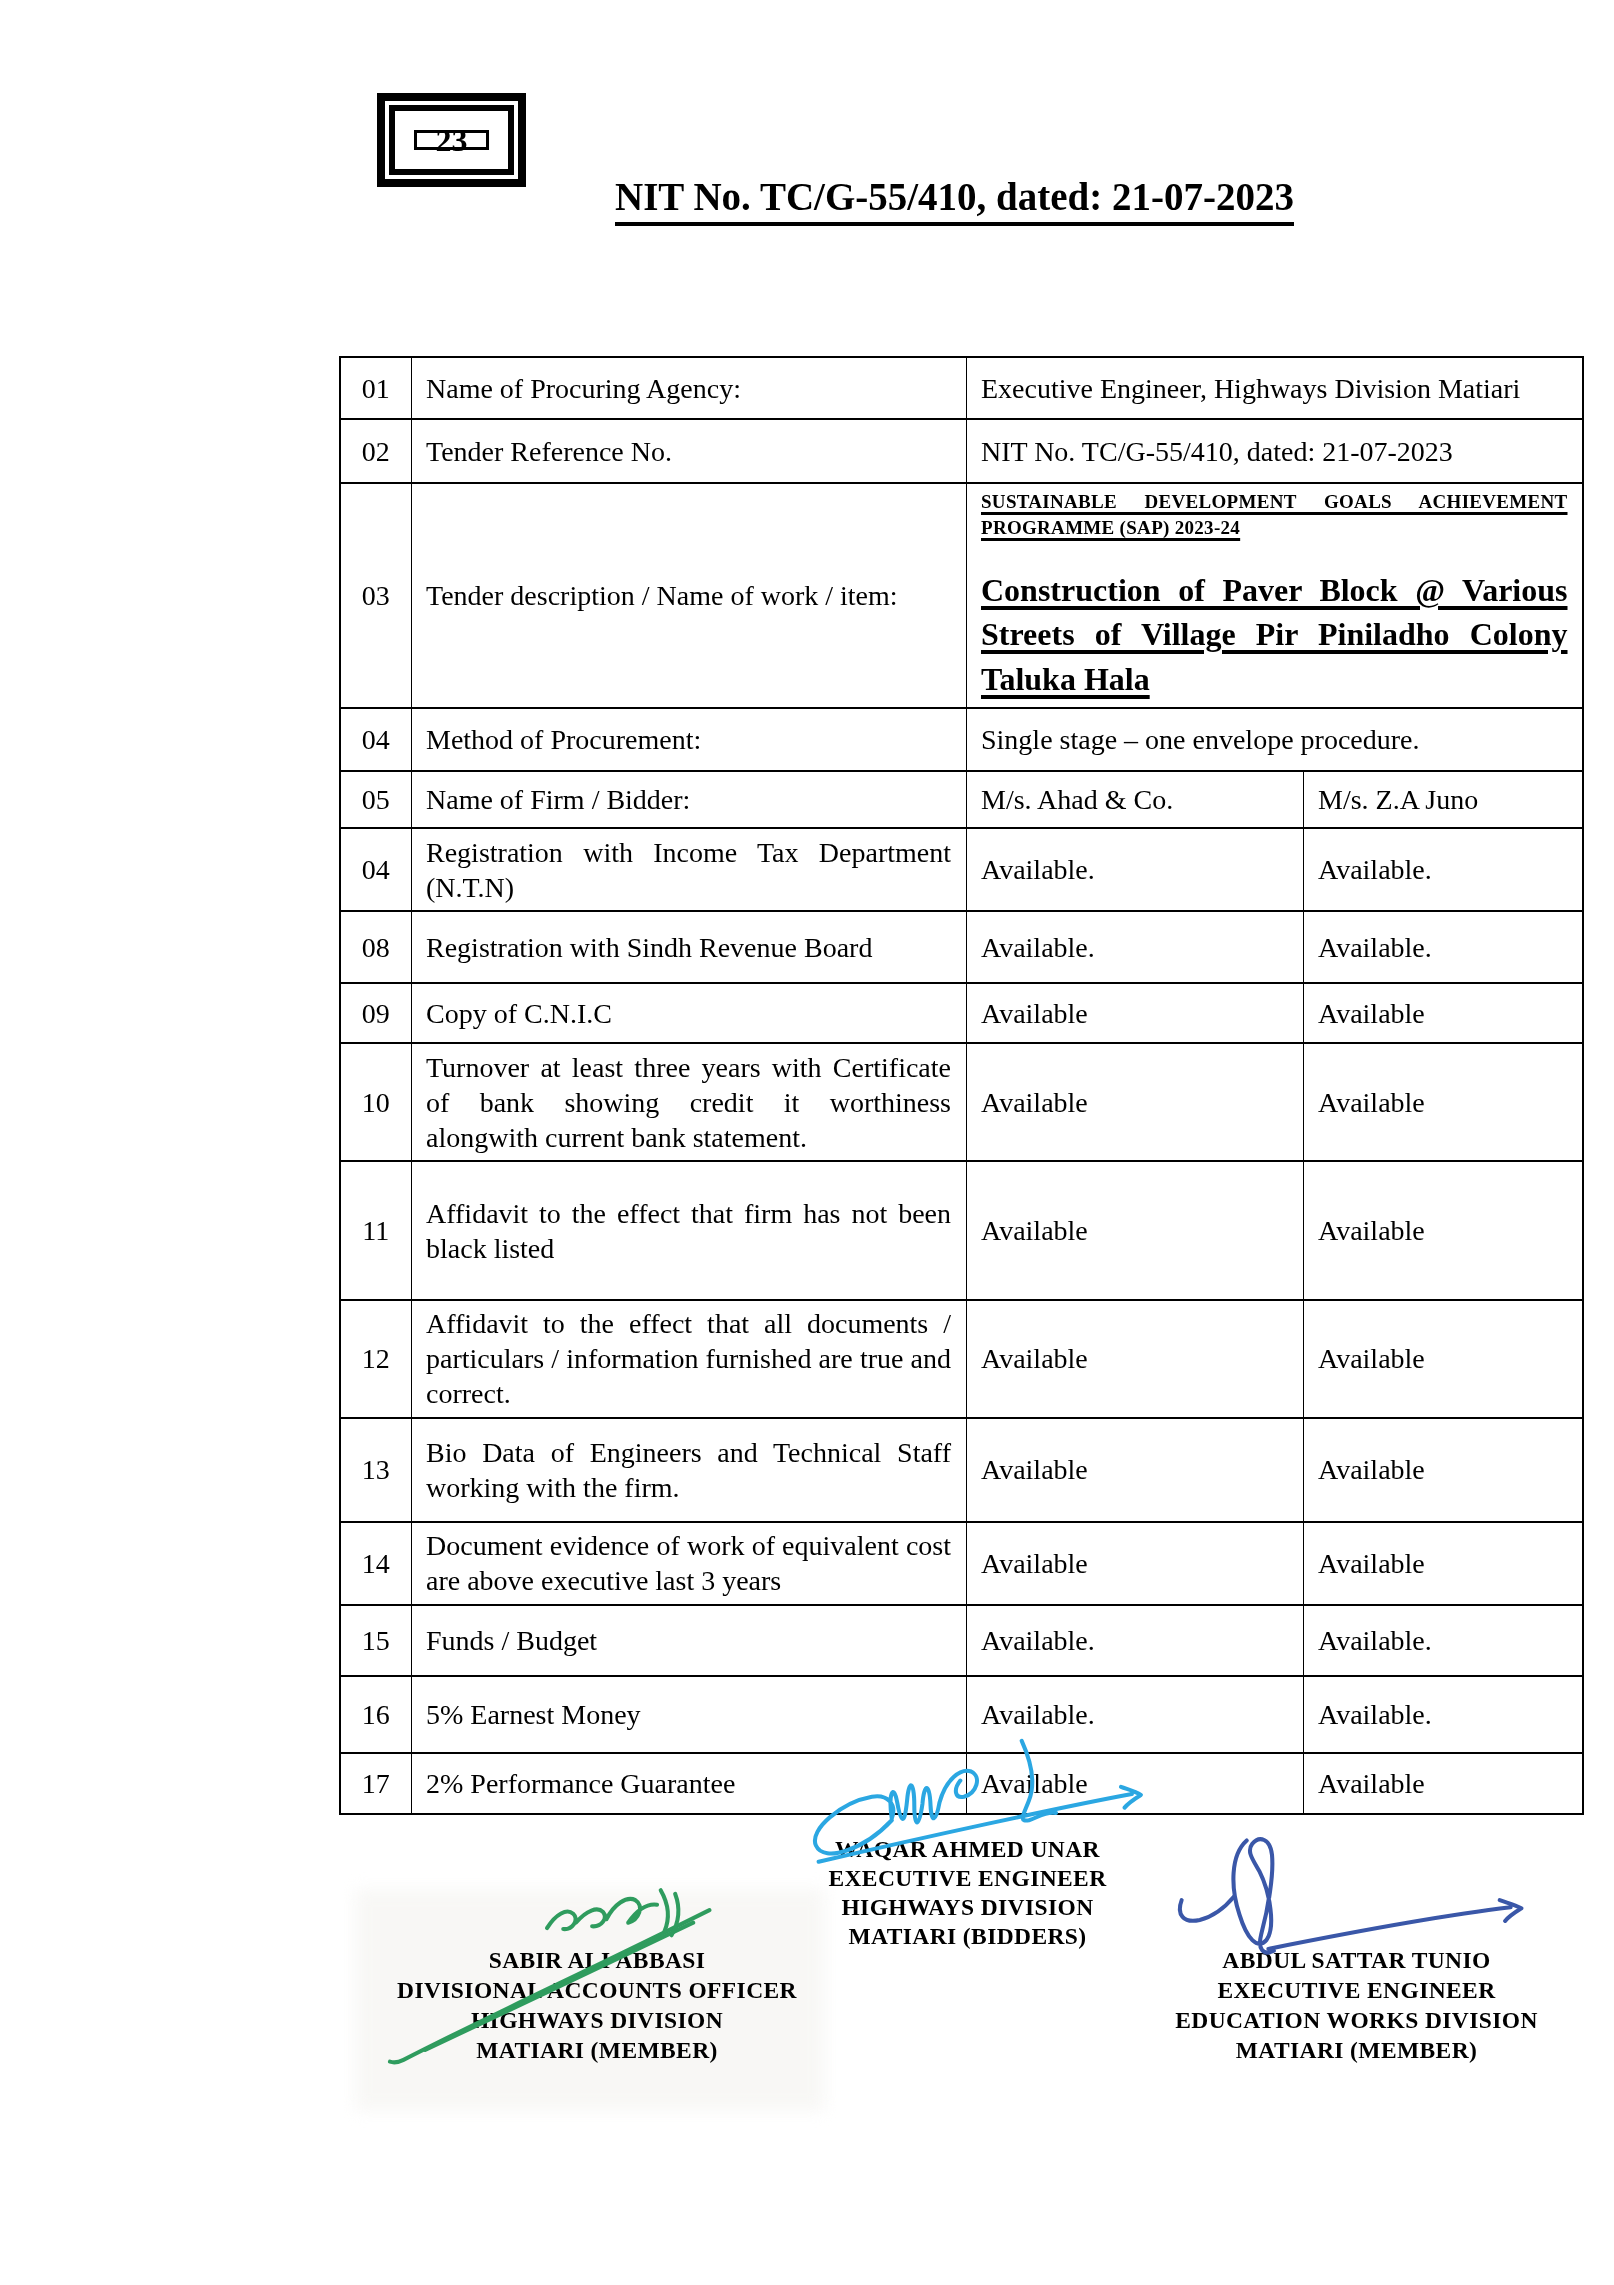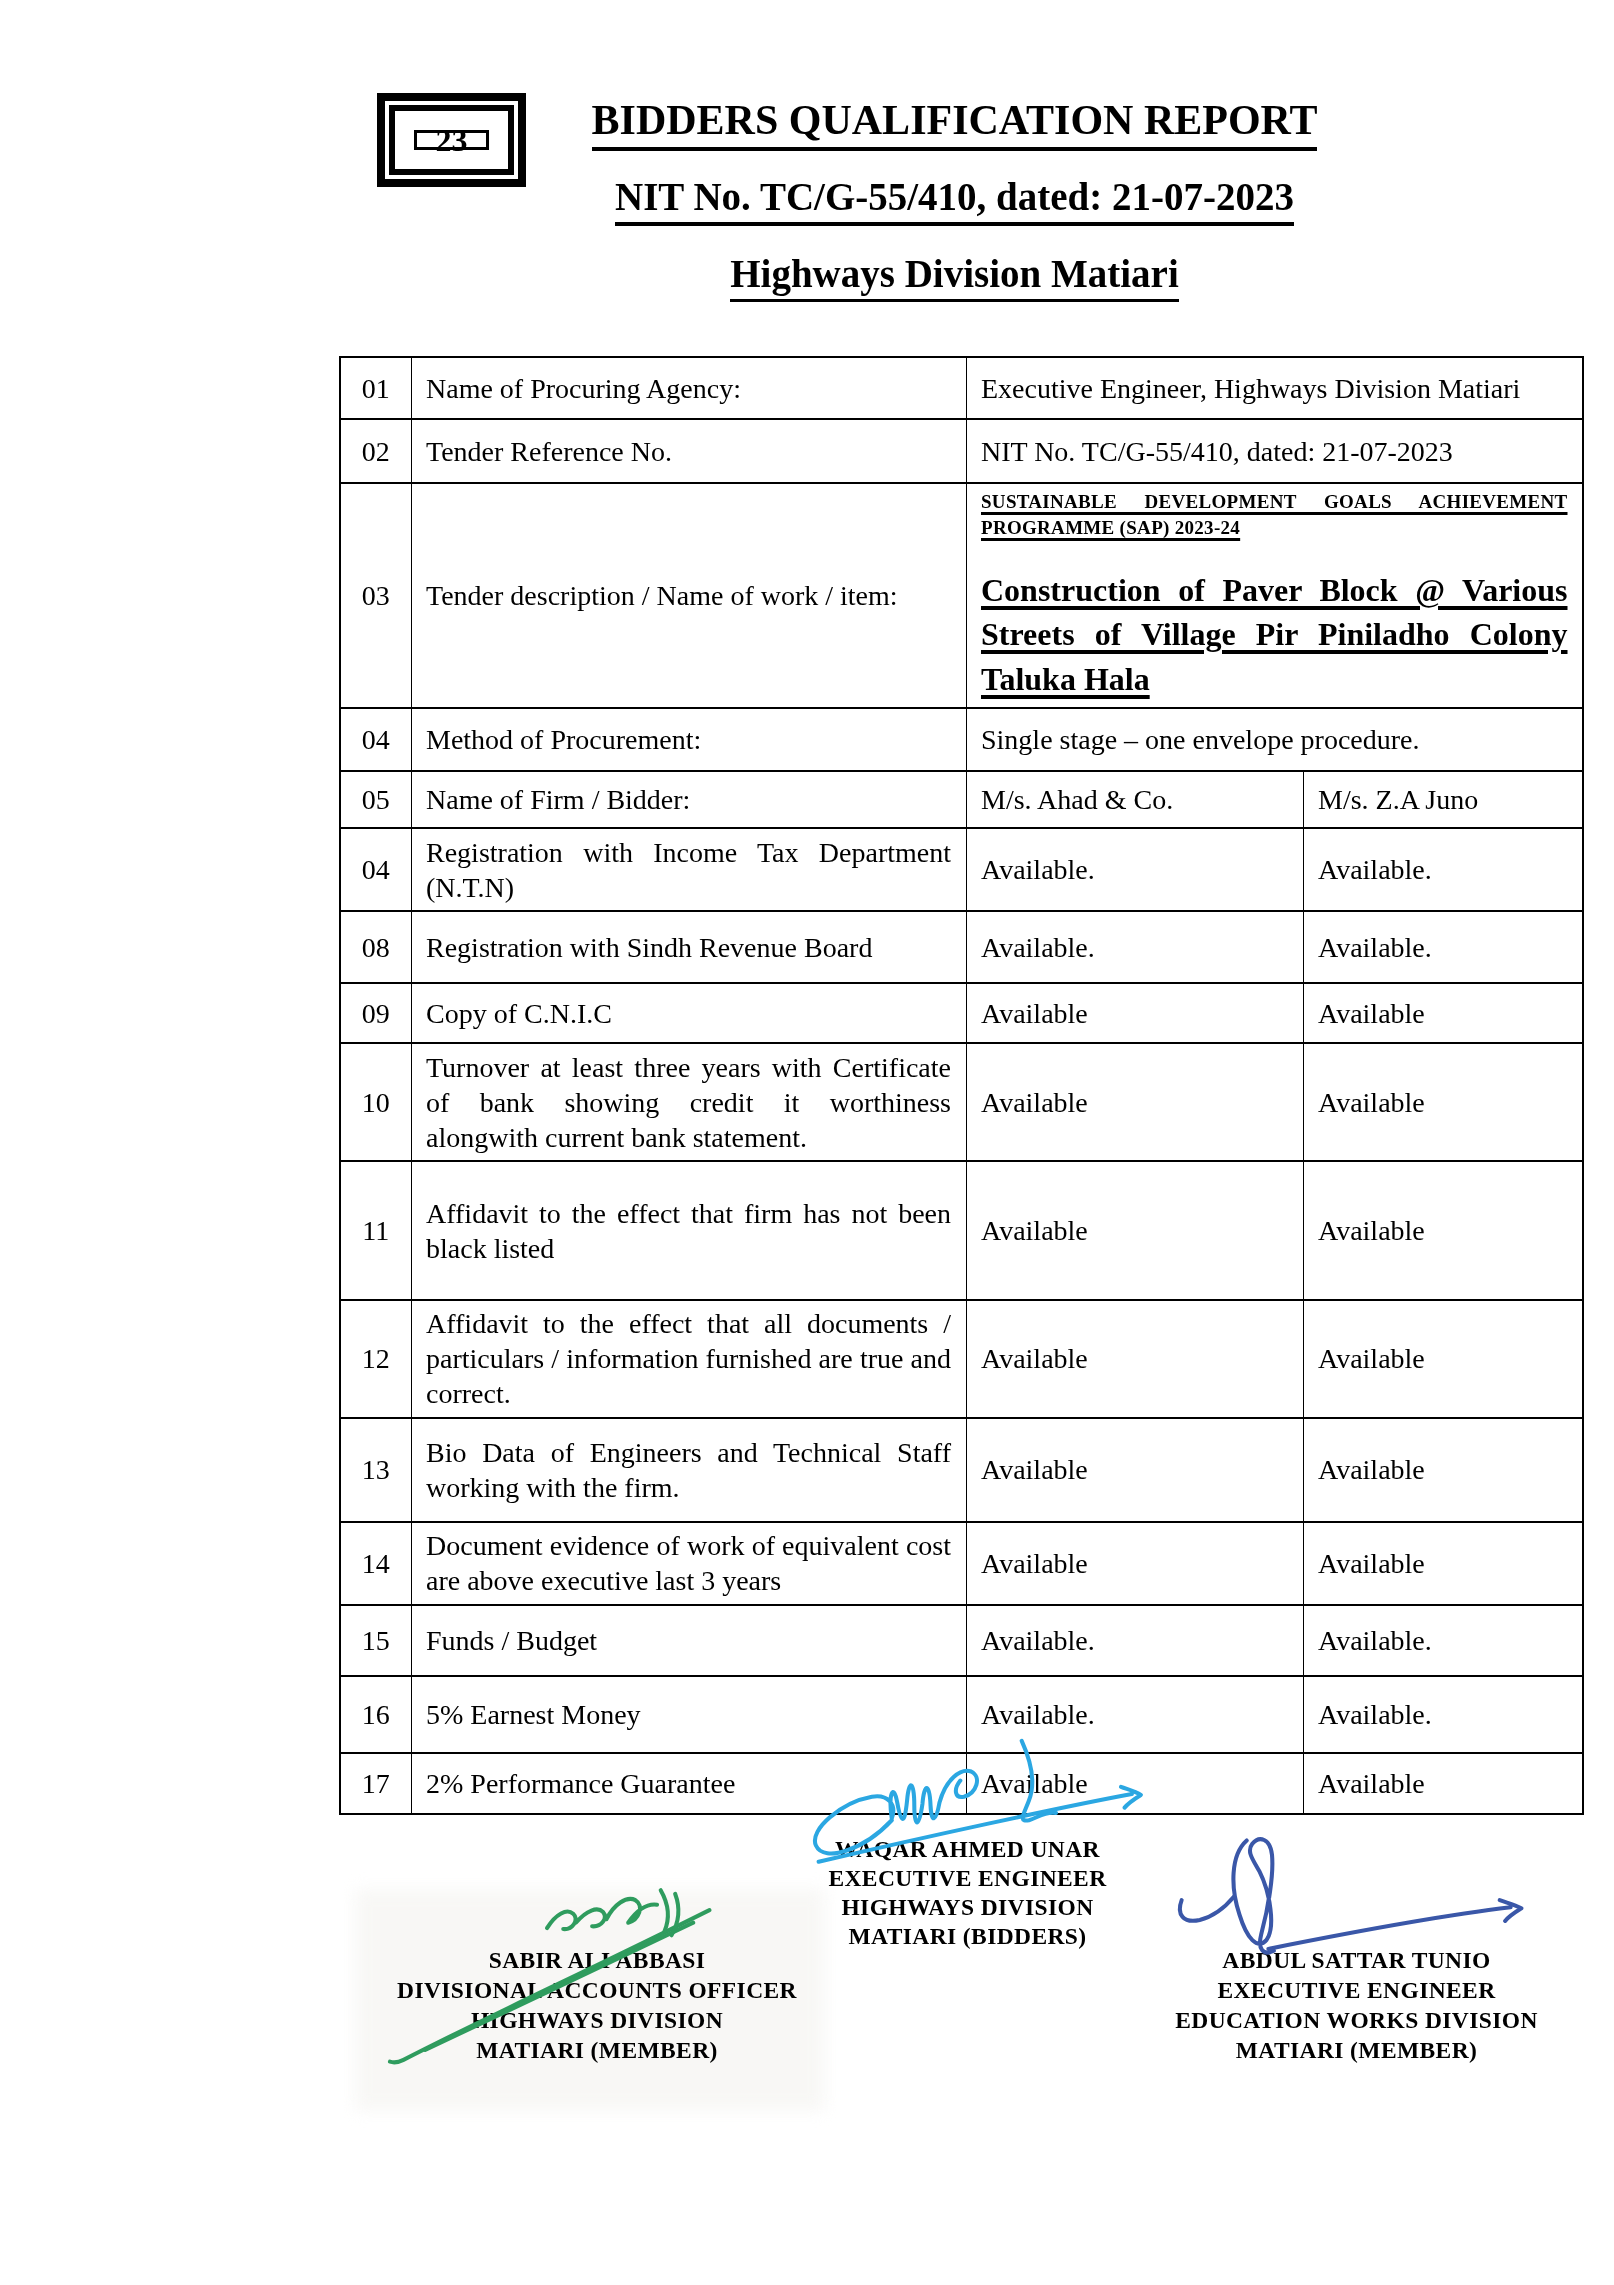--- a/index.html
+++ b/index.html
@@ -72,23 +72,21 @@
 <body>
 
 <div class="page">
 
   <div class="page-no-box">
     <div class="page-no-mid">
       <div class="page-no-inner">23</div>
     </div>
   </div>
 
-  <div class="hdr doc-title"><span>BIDDERS QUALIFICATION REPORT</span></div>
   <div class="hdr doc-subtitle"><span>NIT No. TC/G-55/410, dated: 21-07-2023</span></div>
-  <div class="hdr doc-heading"><span>Highways Division Matiari</span></div>
 
   <table class="qual-table">
     <colgroup>
       <col style="width:71px">
         <col style="width:555px">
         <col style="width:337px">
         <col style="width:280px">
     </colgroup>
     <tbody id="qual-tbody">
         <tr>

